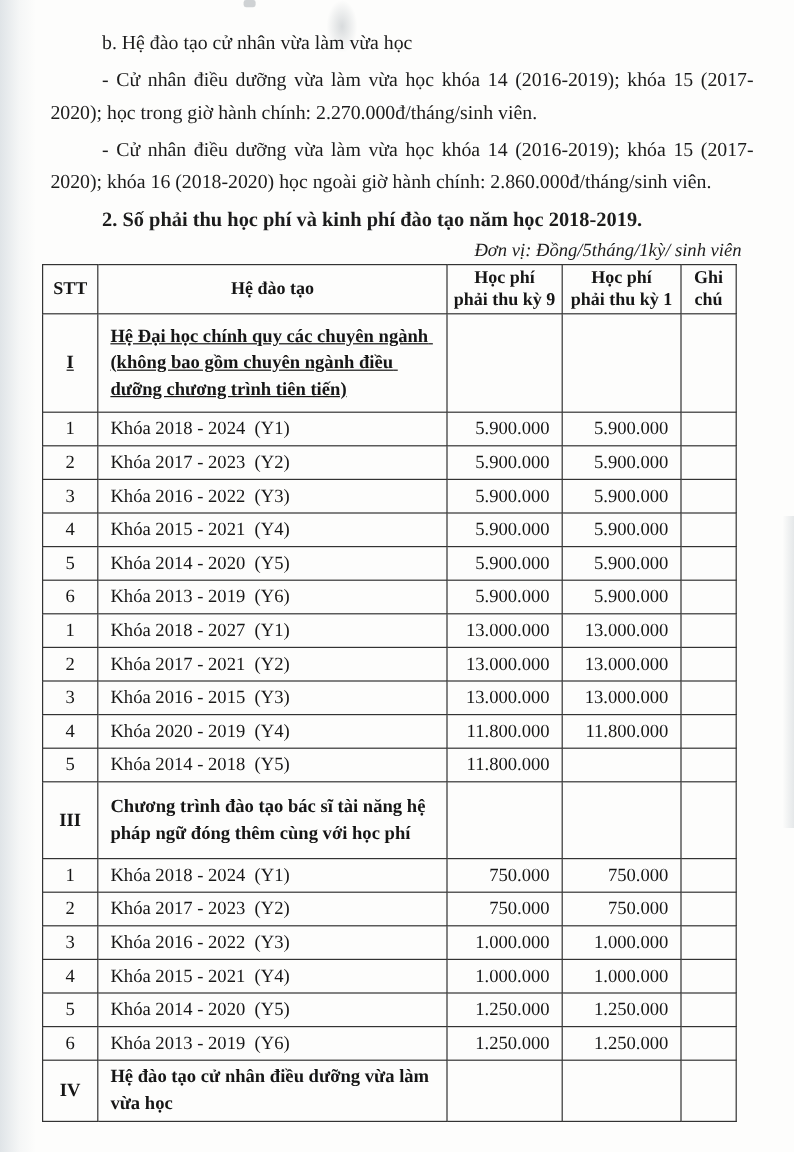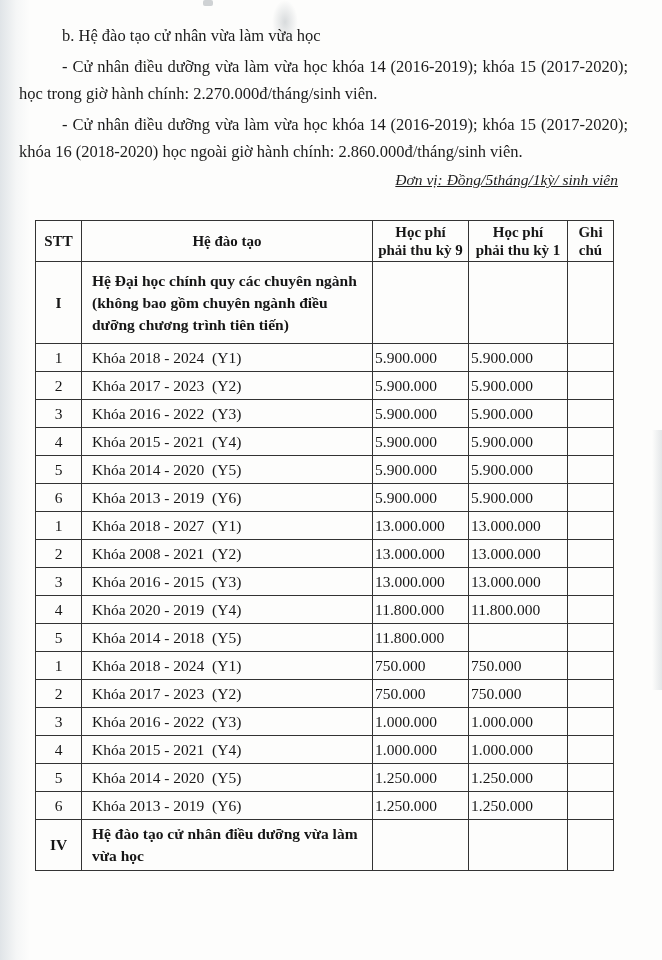--- a/index.html
+++ b/index.html
@@ -33,42 +33,41 @@
     pointer-events: none;
   }
   .mark-top {
     position: absolute; left: 203px; top: 0; width: 10px; height: 6px;
     background: rgba(120,130,138,0.35);
     border-radius: 2px;
     pointer-events: none;
   }
   
   .doc-body {
-    position: absolute; left: 19px; right: 34px; top: 22px;
+    position: absolute; left: 42px; right: 34px; top: 22px;
     font-size: 16.5px; line-height: 27px;
   }
   .para {
     text-align: justify;
     text-indent: 43px;
     margin-bottom: 4px;
   }
   .para.no-justify { text-align: left; }
   .heading-bold {
     font-weight: bold;
     text-indent: 43px;
     margin-bottom: 2px;
     font-size: 17px;
   }
   .unit-note {
     text-align: right;
     font-style: italic;
     font-size: 15.5px;
     line-height: 21px;
     padding-right: 10px;
-    text-decoration: underline;
   }
   
   .fee-table {
     position: absolute; left: 35px; top: 220px;
     width: 578px;
     border-collapse: collapse;
     table-layout: fixed;
     font-size: 15.5px;
     color: #161616;
   }
@@ -86,47 +85,49 @@
     padding: 2px 3px;
   }
   .stt-cell { text-align: center; padding: 2px; }
   .program-cell {
     text-align: left;
     padding: 3px 8px 3px 10px;
     line-height: 21px;
     white-space: pre-wrap;
   }
   .fee1-cell, .fee2-cell {
+    text-align: right;
     padding: 2px 10px 2px 2px;
   }
   .note-cell { padding: 2px; }
   tr.data td { height: 27px; }
   tr.section-md td { height: 46px; }
   tr.section-lg td { height: 64px; }
-  tr.section-xl td { height: 82px; }
+  tr.section-xl td { height: 82px; text-decoration: underline; }
   tr.section-md .program-cell, tr.section-lg .program-cell, tr.section-xl .program-cell,
   tr.section-md .stt-cell, tr.section-lg .stt-cell, tr.section-xl .stt-cell {
     font-weight: bold;
     line-height: 22px;
   }
 </style>
 </head>
 <body>
 
 <div class="page">
 
   <div class="edge-shade-left"></div>
   <div class="edge-shade-right"></div>
   <div class="smudge-top"></div>
   <div class="mark-top"></div>
 
   <div class="doc-body">
     <p class="para no-justify">b. Hệ đào tạo cử nhân vừa làm vừa học</p>
     <p class="para">- Cử nhân điều dưỡng vừa làm vừa học khóa 14 (2016-2019); khóa 15 (2017-2020); học trong giờ hành chính: 2.270.000đ/tháng/sinh viên.</p>
     <p class="para">- Cử nhân điều dưỡng vừa làm vừa học khóa 14 (2016-2019); khóa 15 (2017-2020); khóa 16 (2018-2020) học ngoài giờ hành chính: 2.860.000đ/tháng/sinh viên.</p>
+    <p class="heading-bold">2. Số phải thu học phí và kinh phí đào tạo năm học 2018-2019.</p>
     <p class="unit-note">Đơn vị: Đồng/5tháng/1kỳ/ sinh viên</p>
   </div>
 
   <table class="fee-table">
     <colgroup>
       <col style="width:46px">
       <col style="width:291px">
       <col style="width:96px">
       <col style="width:99px">
       <col style="width:46px">
@@ -192,21 +193,21 @@
         </tr>
         <tr class="data">
           <td class="stt-cell">1</td>
           <td class="program-cell">Khóa 2018 - 2027  (Y1)</td>
           <td class="fee1-cell">13.000.000</td>
           <td class="fee2-cell">13.000.000</td>
           <td class="note-cell"></td>
         </tr>
         <tr class="data">
           <td class="stt-cell">2</td>
-          <td class="program-cell">Khóa 2008 - 2021  (Y2)</td>
+          <td class="program-cell">Khóa 2017 - 2021  (Y2)</td>
           <td class="fee1-cell">13.000.000</td>
           <td class="fee2-cell">13.000.000</td>
           <td class="note-cell"></td>
         </tr>
         <tr class="data">
           <td class="stt-cell">3</td>
           <td class="program-cell">Khóa 2016 - 2015  (Y3)</td>
           <td class="fee1-cell">13.000.000</td>
           <td class="fee2-cell">13.000.000</td>
           <td class="note-cell"></td>
@@ -218,20 +219,27 @@
           <td class="fee2-cell">11.800.000</td>
           <td class="note-cell"></td>
         </tr>
         <tr class="data">
           <td class="stt-cell">5</td>
           <td class="program-cell">Khóa 2014 - 2018  (Y5)</td>
           <td class="fee1-cell">11.800.000</td>
           <td class="fee2-cell"></td>
           <td class="note-cell"></td>
         </tr>
+        <tr class="section-lg">
+          <td class="stt-cell">III</td>
+          <td class="program-cell">Chương trình đào tạo bác sĩ tài năng hệ pháp ngữ đóng thêm cùng với học phí</td>
+          <td class="fee1-cell"></td>
+          <td class="fee2-cell"></td>
+          <td class="note-cell"></td>
+        </tr>
         <tr class="data">
           <td class="stt-cell">1</td>
           <td class="program-cell">Khóa 2018 - 2024  (Y1)</td>
           <td class="fee1-cell">750.000</td>
           <td class="fee2-cell">750.000</td>
           <td class="note-cell"></td>
         </tr>
         <tr class="data">
           <td class="stt-cell">2</td>
           <td class="program-cell">Khóa 2017 - 2023  (Y2)</td>

